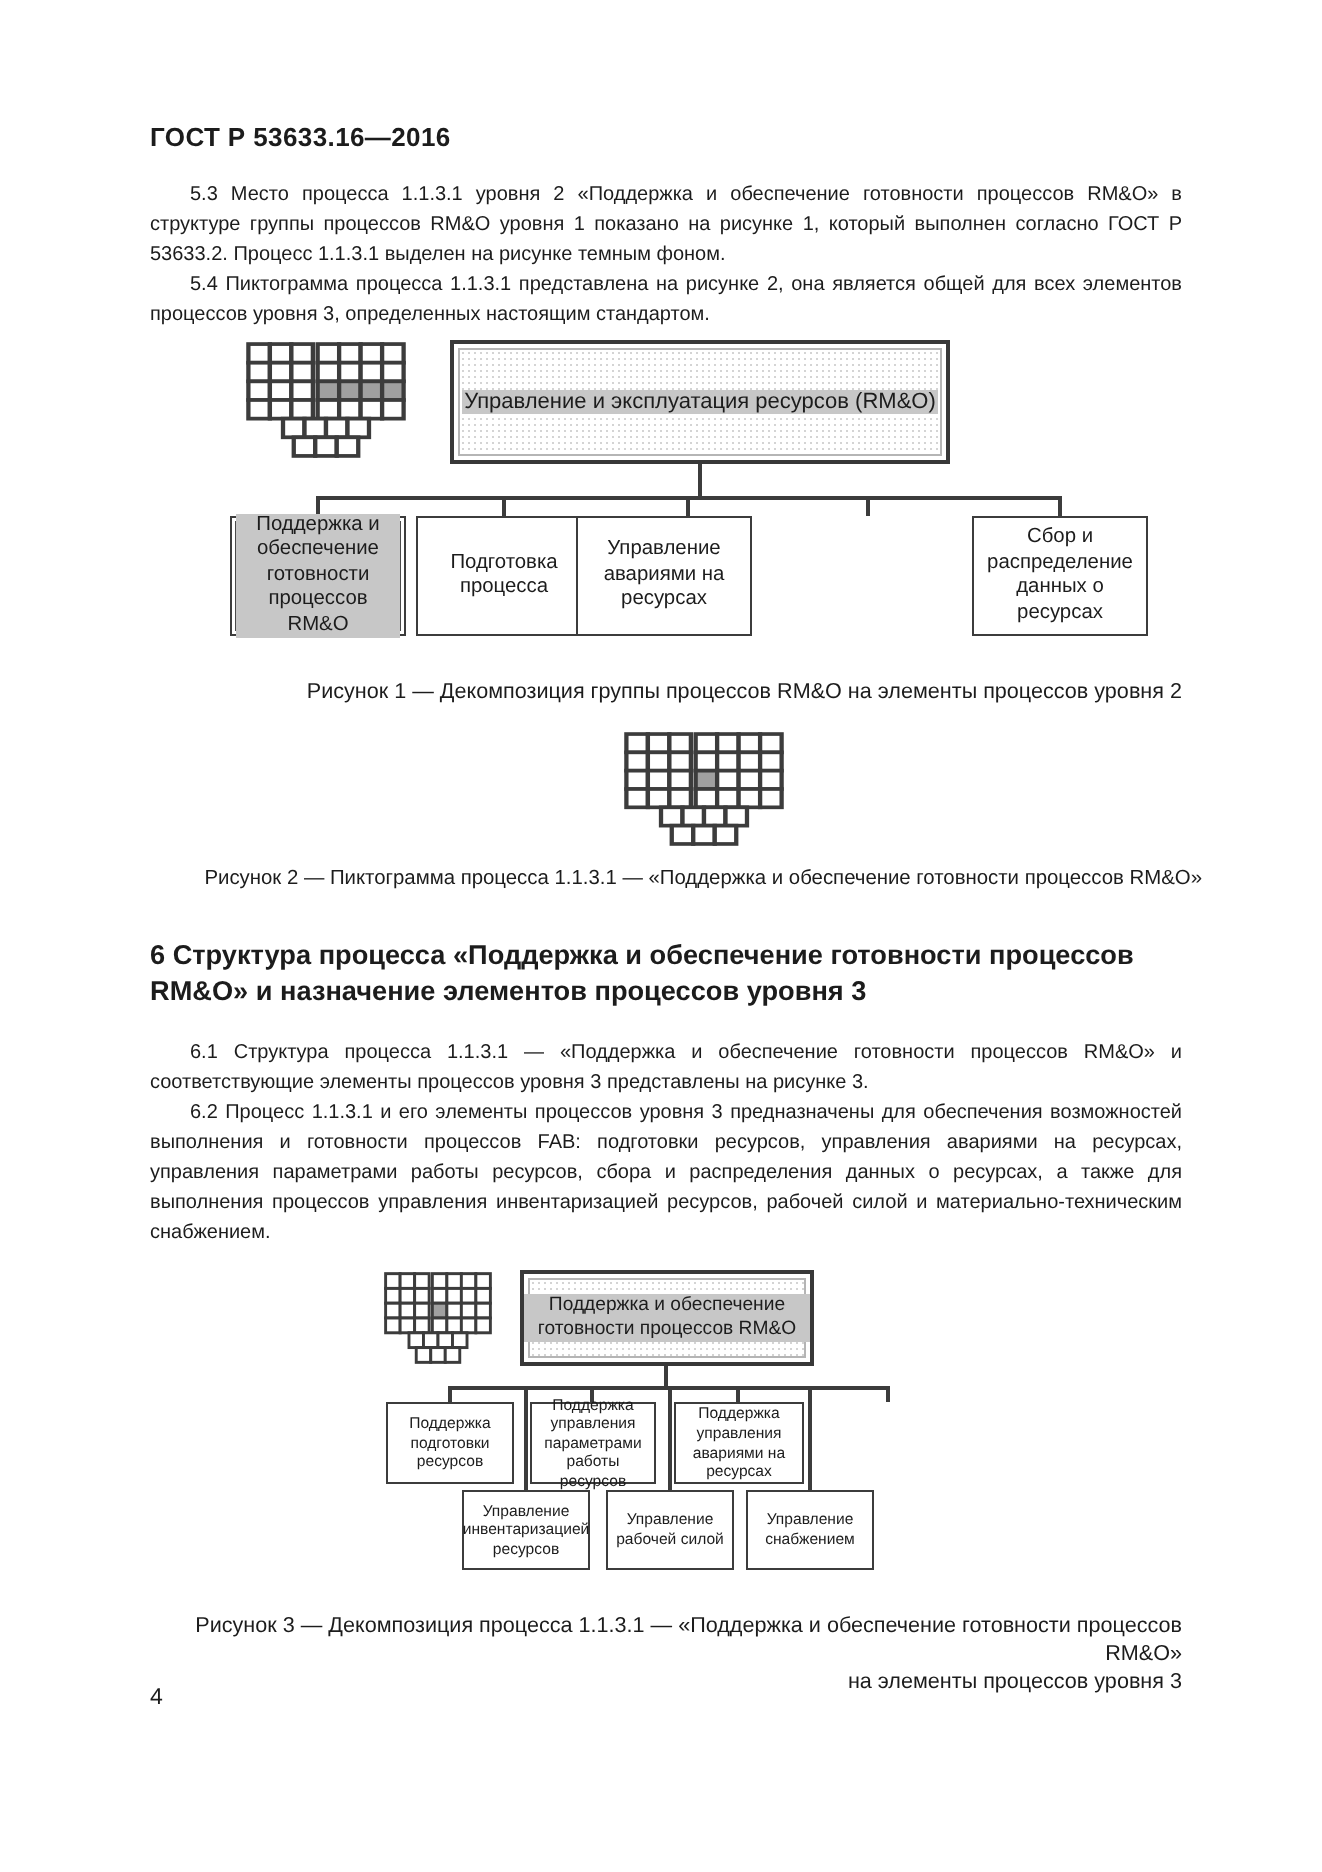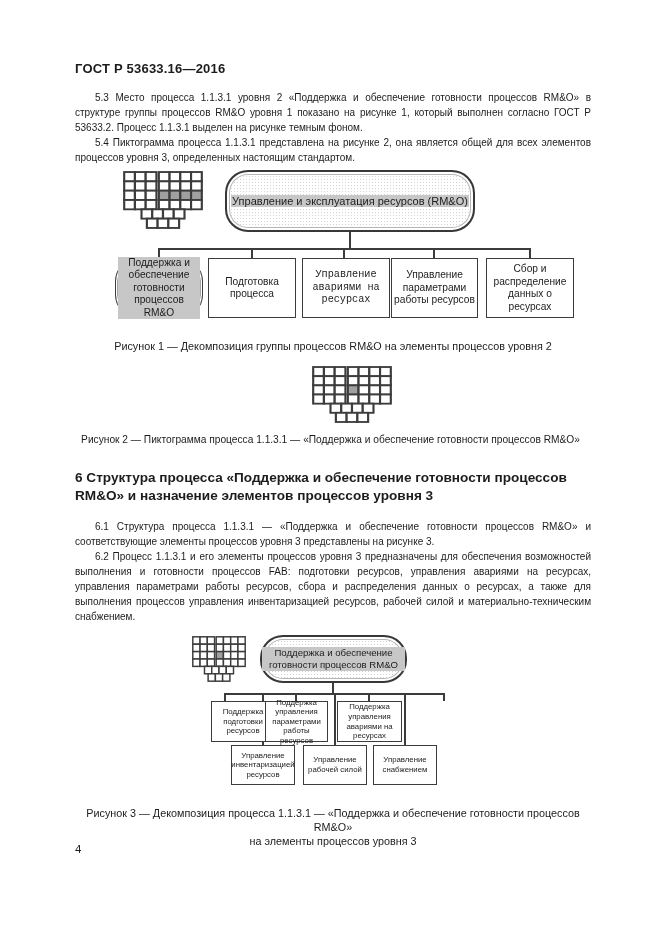--- a/index.html
+++ b/index.html
@@ -27,42 +27,41 @@
   .p54 { top:135px; }
   .p61 { top:519px; }
   .p62 { top:549px; }
 
   .section-heading {
     position:absolute; left:75px; top:469px; width:516px;
     font-size:13.6px; font-weight:bold; line-height:18px;
   }
 
   .caption {
-    position:absolute; text-align:center;
+    position:absolute; text-align:right;
     font-size:10.8px; line-height:14px;
   }
   .caption1 { left:75px; top:339px; width:516px; }
   .caption2 { left:60px; top:433px; width:541px; font-size:10.2px; }
   .caption3 { left:75px; top:806px; width:516px; }
 
   .fig { position:absolute; left:75px; width:516px; }
   .fig1 { top:168px; height:165px; }
   .fig3 { top:633px; height:160px; }
 
   .node {
     position:absolute;
     border:1.5px solid #3c3c3c;
     background:#fff;
     display:flex; align-items:center; justify-content:center;
     text-align:center;
   }
   .speckle {
     background-image:radial-gradient(#d4d4d4 0.6px, rgba(0,0,0,0) 0.7px);
     background-size:3px 3px;
-    border-radius:23px;
   }
   .root-box {
     border:2px solid #383838;
     box-shadow:inset 0 0 0 2px #ffffff, inset 0 0 0 3px #b5b5b5;
   }
   .hl-box {
     box-shadow:inset 0 0 0 1.5px #ffffff, inset 0 0 0 3px #4a4a4a;
   }
   .hl-text span { background:#c7c7c7; padding:0 1px; box-decoration-break:clone; }
 
@@ -144,25 +143,22 @@
     <div class="vline" style="left:268px; top:80px; height:10px;"></div>
     <div class="vline" style="left:358px; top:80px; height:10px;"></div>
     <div class="vline" style="left:454px; top:80px; height:10px;"></div>
 
     <div class="node child speckle hl-box hl-text" style="left:40px; width:88px;">
       <span>Поддержка и обеспечение готовности процессов RM&amp;O</span>
     </div>
     <div class="node child" style="left:133px; width:88px;">
       <span>Подготовка процесса</span>
     </div>
-    <div class="node child" style="left:227px; width:88px;font-family:Liberation Mono, monospace;">
+    <div class="node child" style="left:213px; width:88px;">
       <span>Управление авариями на ресурсах</span>
-    </div>
-    <div class="node child" style="left:316px; width:87px;">
-      <span>Управление параметрами работы ресурсов</span>
     </div>
     <div class="node child" style="left:411px; width:88px;">
       <span>Сбор и распределение данных о ресурсах</span>
     </div>
   </div>
 
   <div class="caption caption1">Рисунок 1 — Декомпозиция группы процессов RM&amp;O на элементы процессов уровня 2</div>
 
   <div class="fig2-wrap">
     <svg class="grid-icon" width="80" height="57" viewBox="0 0 67 56" preserveAspectRatio="none">
@@ -255,21 +251,21 @@
     <div class="vline" style="left:257px; top:50px; height:10px;"></div>
     <div class="hline" style="left:149px; top:60px; width:221px;"></div>
     <div class="vline" style="left:149px; top:60px; height:8px;"></div>
     <div class="vline" style="left:220px; top:60px; height:8px;"></div>
     <div class="vline" style="left:293px; top:60px; height:8px;"></div>
     <div class="vline" style="left:368px; top:60px; height:8px;"></div>
     <div class="vline" style="left:187px; top:60px; height:52px;"></div>
     <div class="vline" style="left:259px; top:60px; height:52px;"></div>
     <div class="vline" style="left:329px; top:60px; height:52px;"></div>
 
-    <div class="node lvl1" style="left:118px; width:64px;margin-left:18px;">
+    <div class="node lvl1" style="left:118px; width:64px;">
       <span>Поддержка подготовки ресурсов</span>
     </div>
     <div class="node lvl1" style="left:190px; width:63px;">
       <span>Поддержка управления параметрами работы ресурсов</span>
     </div>
     <div class="node lvl1" style="left:262px; width:65px;">
       <span>Поддержка управления авариями на ресурсах</span>
     </div>
 
     <div class="node lvl2" style="left:156px; width:64px;">

